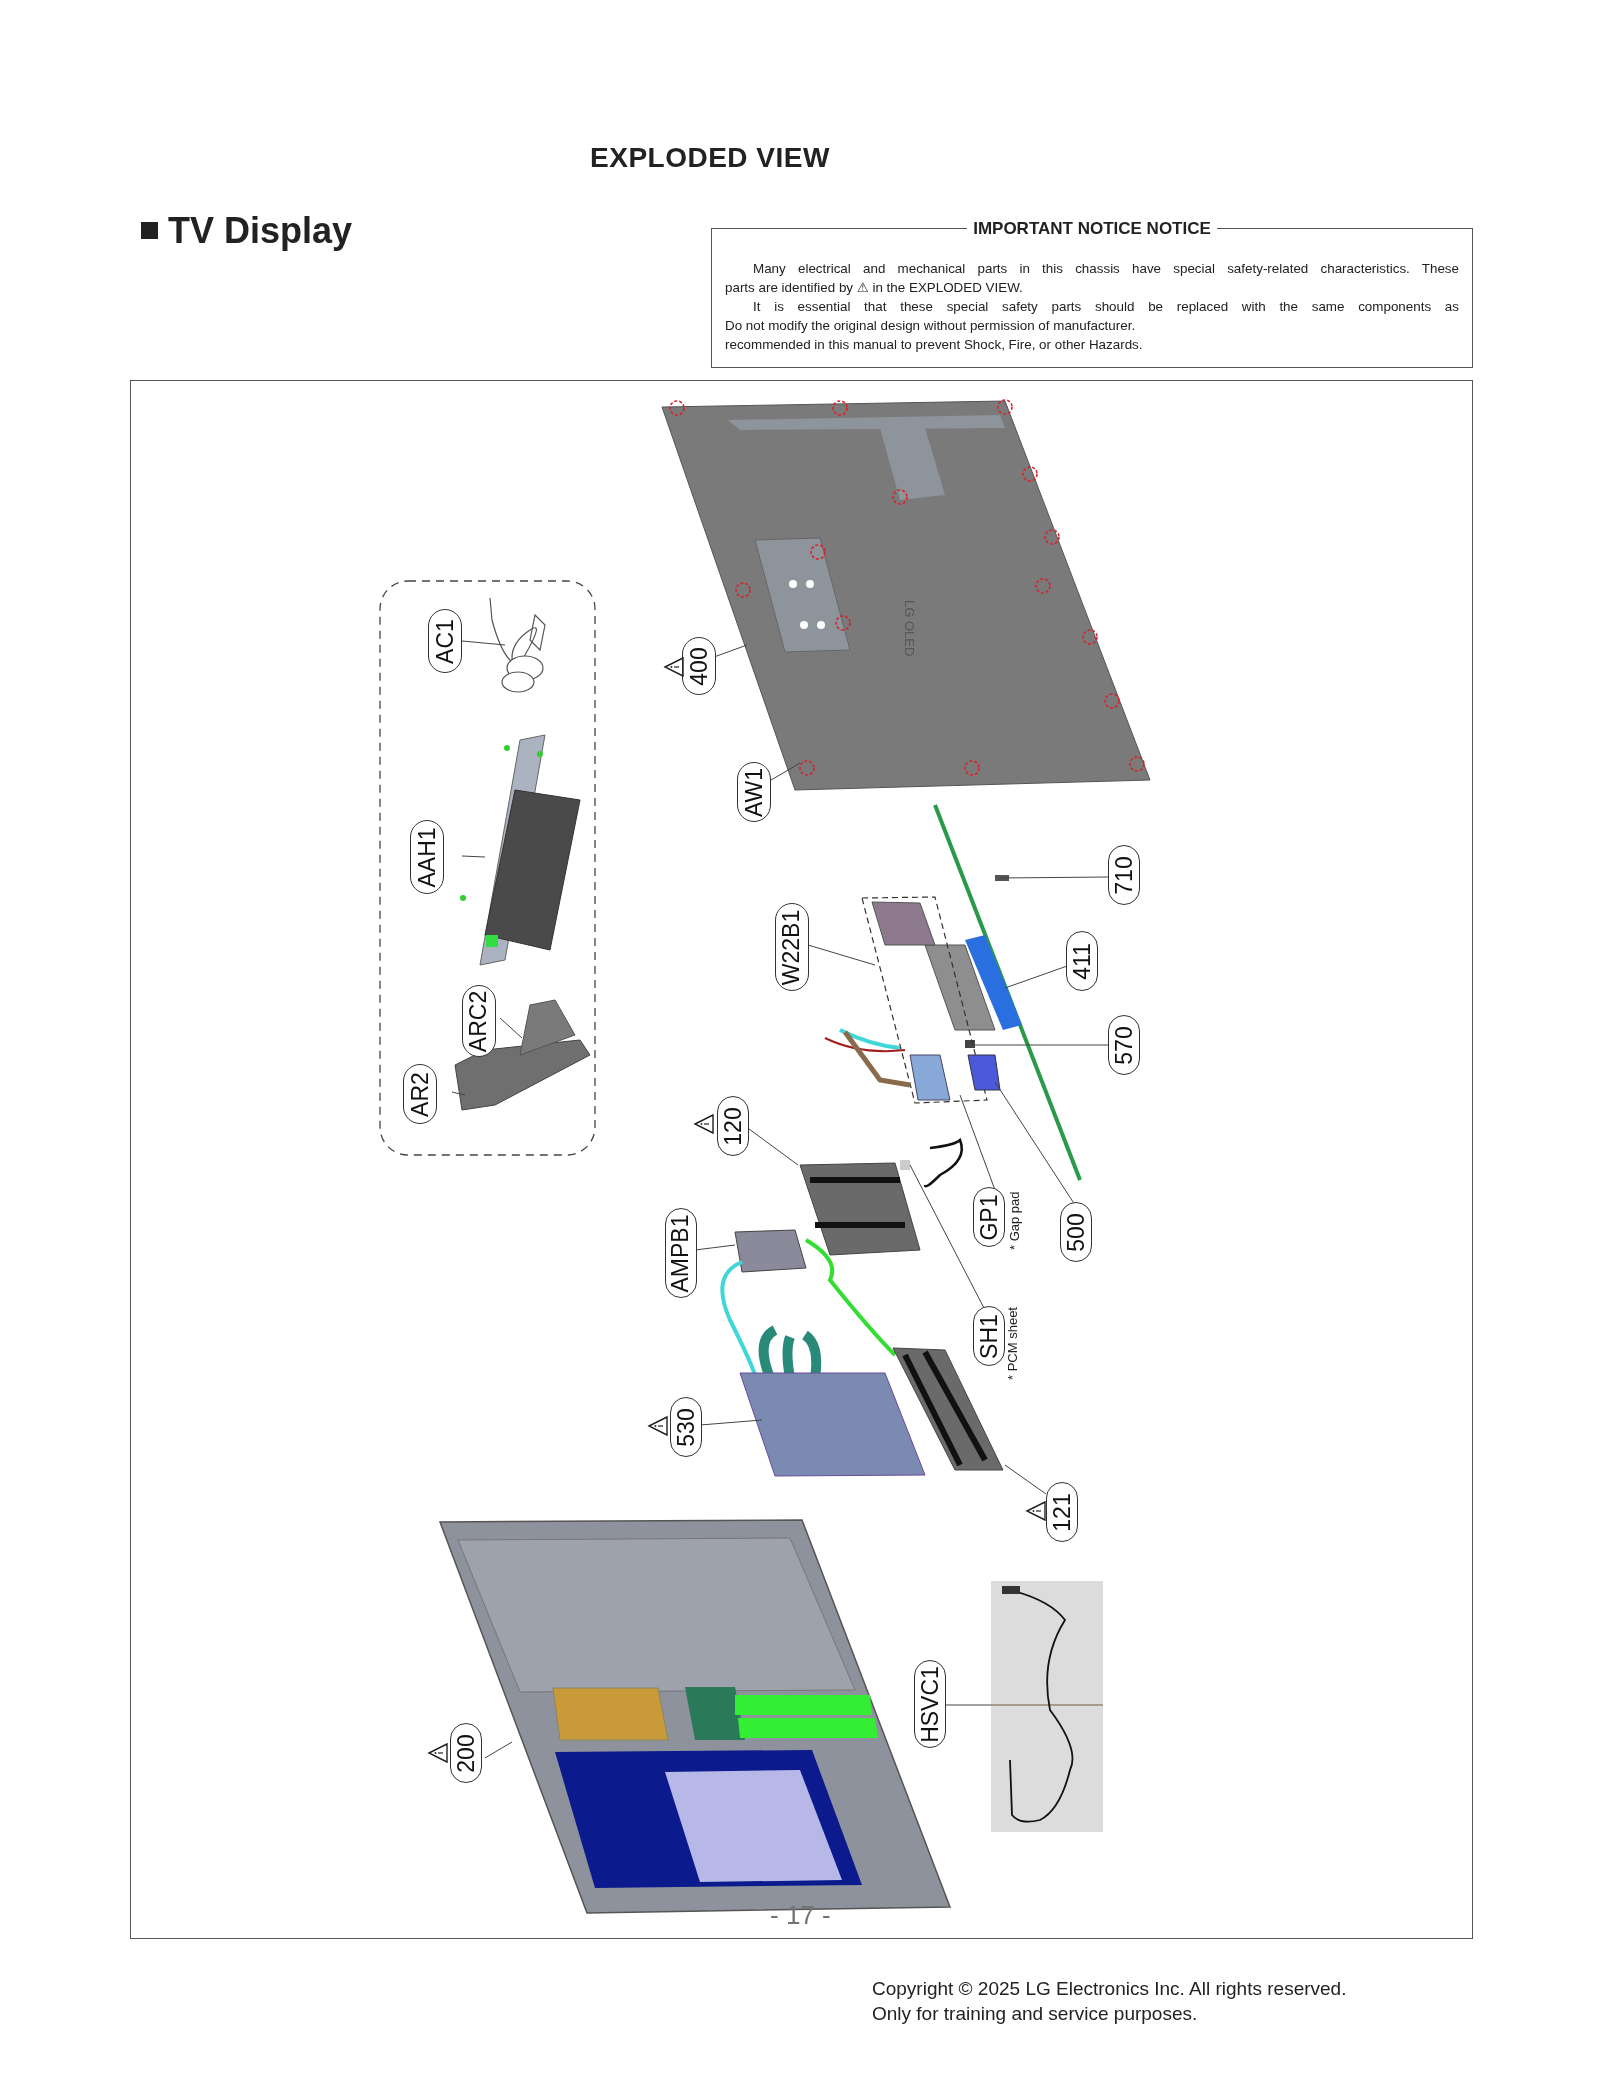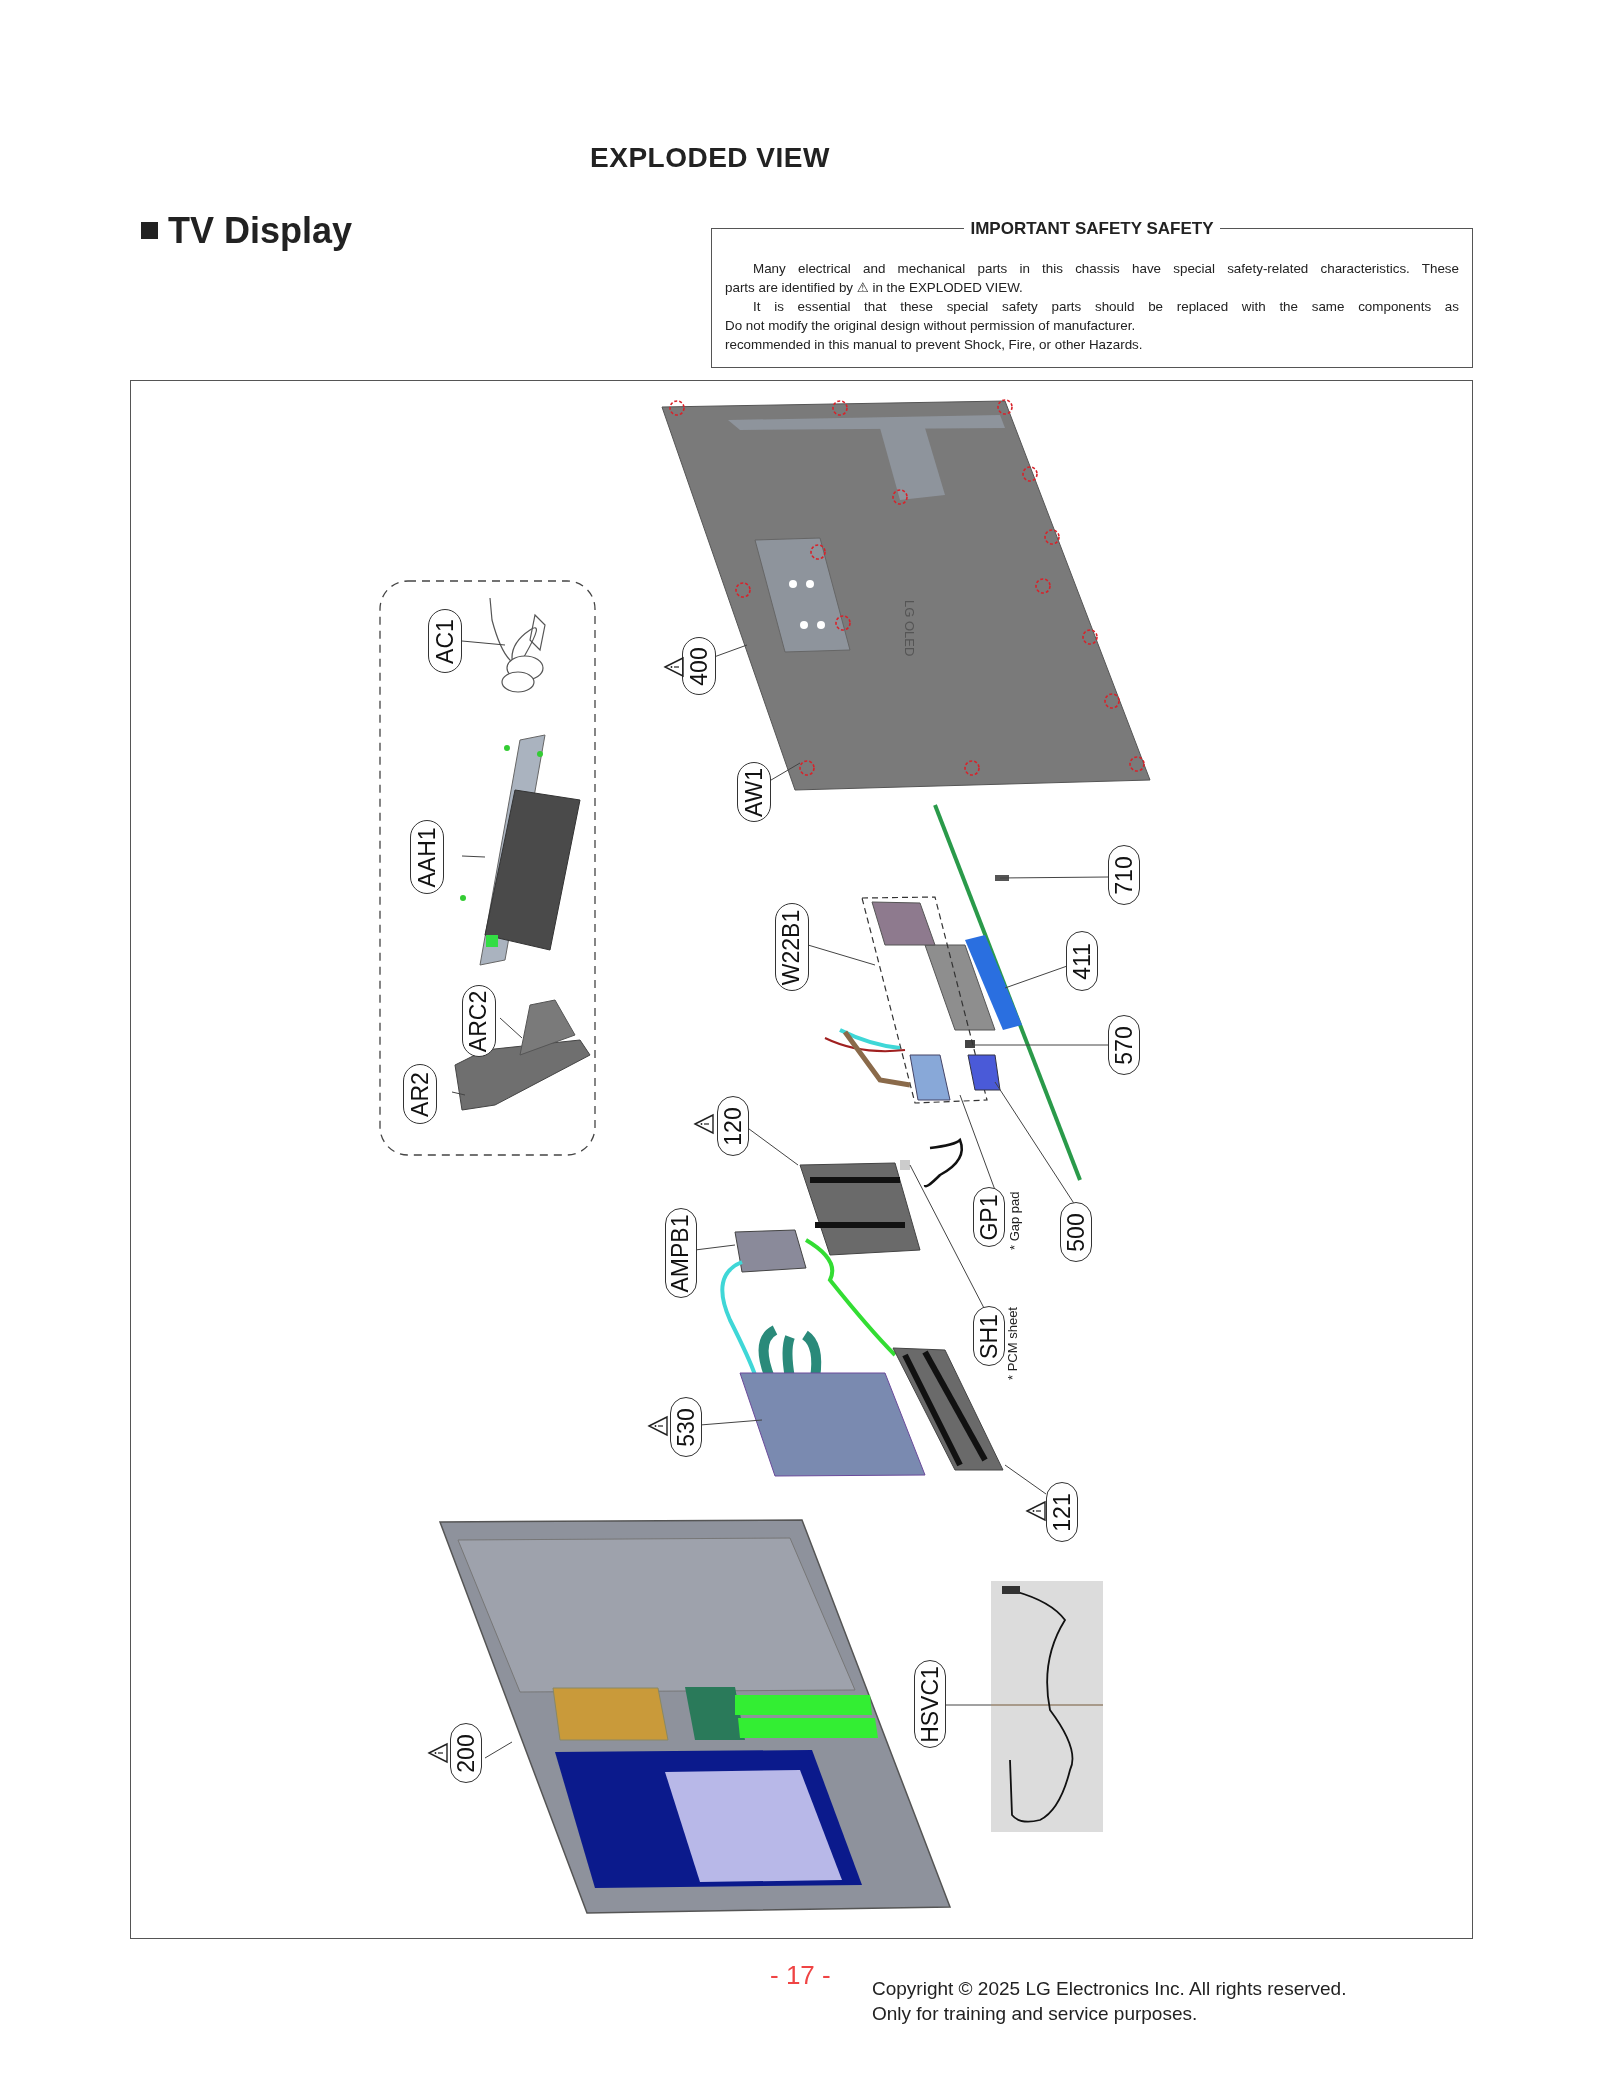--- a/index.html
+++ b/index.html
@@ -13,31 +13,31 @@
   #notice .ntitle span { background:#fff; padding:0 6px; font-weight:bold; font-size:17px; color:#222; }
   #notice .nbody { position:absolute; left:13px; right:13px; top:30px; font-size:13.4px; line-height:19px; color:#222; text-align:justify; }
   #notice .nbody div { text-align:justify; text-align-last:left; }
   #notice .nbody div.j { text-align-last:justify;margin-left:28px; }
   #diagram-frame { left:130px; top:380px; width:1343px; height:1559px; border:1.3px solid #555; box-sizing:border-box; }
   #diagram-svg { left:0; top:0; }
   .callout { position:absolute; border:1.3px solid #333; border-radius:24px; background:#fff; box-sizing:border-box; display:flex; align-items:center; justify-content:center; }
   .callout span { display:block; transform:rotate(-90deg); white-space:nowrap; font-size:23px; color:#111; }
   .note { position:absolute; transform-origin:left top; transform:rotate(-90deg); white-space:nowrap; font-size:13px; color:#222; }
   .warn { position:absolute; width:22px; height:22px; }
-  #footer-page { left:770px; top:1960px; font-size:26px; color:#ef4444; }
+  #footer-page { left:770px; top:1900px; font-size:26px; color:#737373; }
   #footer-copy { left:872px; top:1976px; font-size:19px; line-height:25px; color:#222; }
 </style>
 </head>
 <body>
 
 <div id="page-title" class="abs">EXPLODED VIEW</div>
 <div id="section-title" class="abs"><span class="sq"></span><span>TV Display</span></div>
 
 <div id="notice" class="abs">
-  <div class="ntitle"><span>IMPORTANT SAFETY SAFETY</span></div>
+  <div class="ntitle"><span>IMPORTANT NOTICE NOTICE</span></div>
   <div class="nbody">
     <div class="j">Many electrical and mechanical parts in this chassis have special safety-related characteristics. These</div>
     <div>parts are identified by ⚠ in the EXPLODED VIEW.</div>
     <div class="j">It is essential that these special safety parts should be replaced with the same components as</div>
     <div>Do not modify the original design without permission of manufacturer.</div>
     <div>recommended in this manual to prevent Shock, Fire, or other Hazards.</div>
   </div>
 </div>
 
 <div id="diagram-frame" class="abs"></div>

